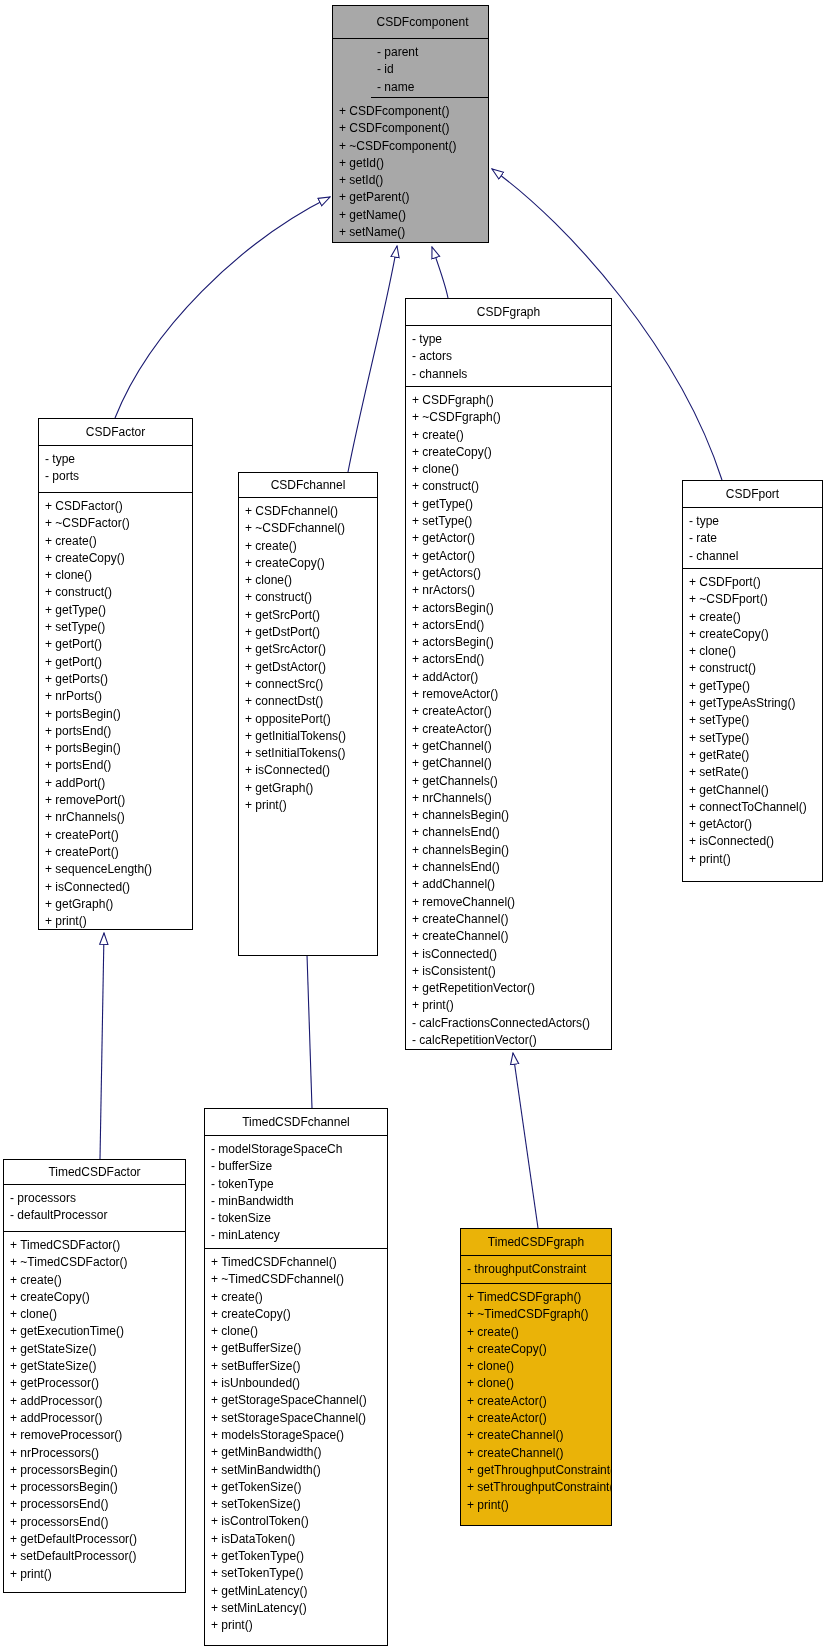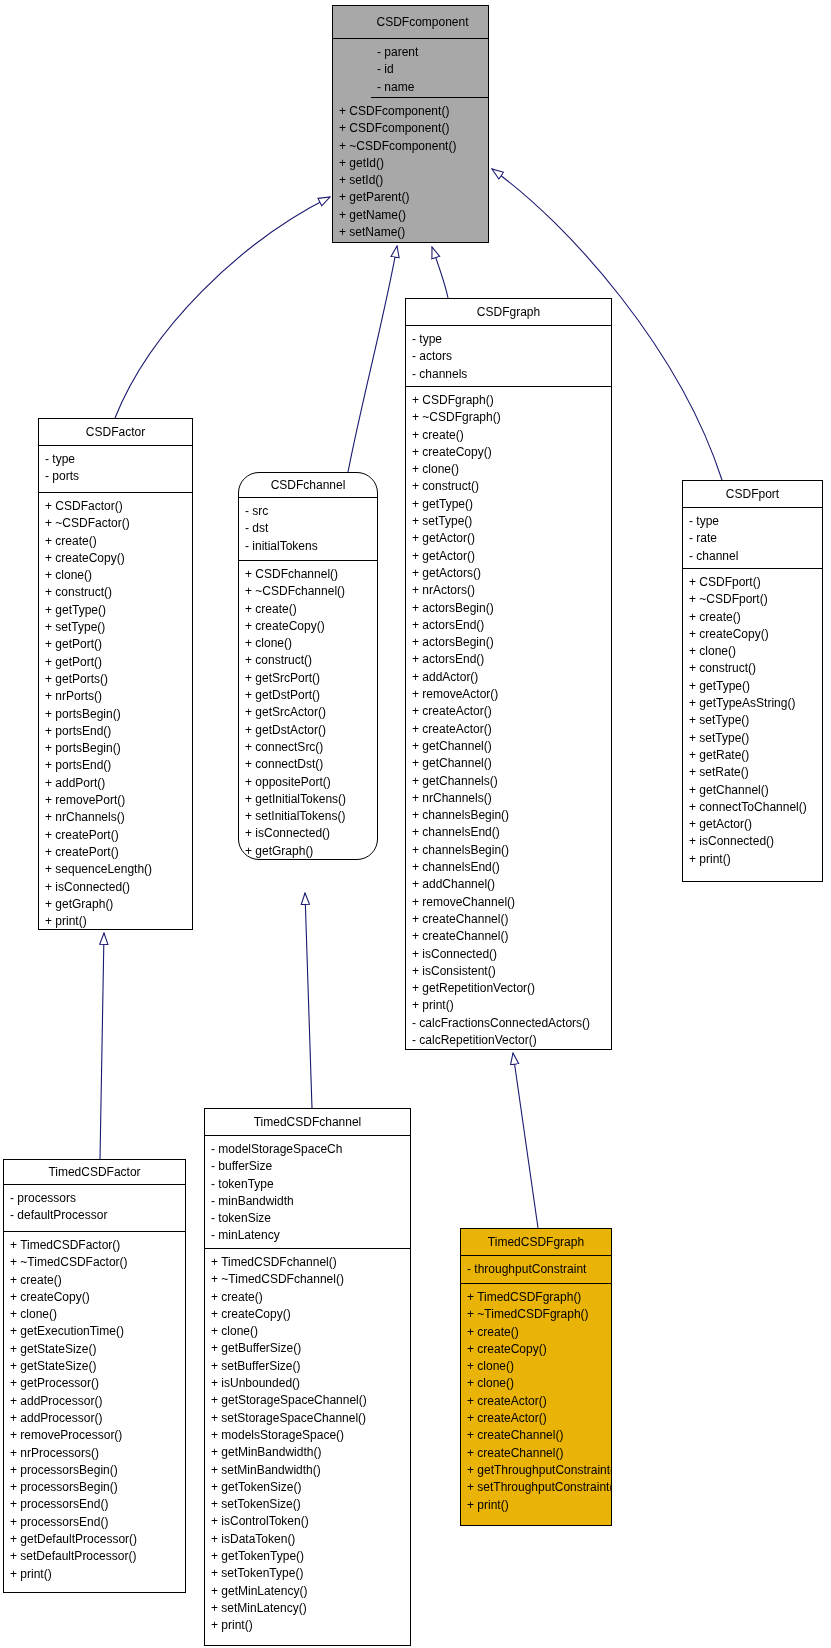--- a/index.html
+++ b/index.html
@@ -117,27 +117,22 @@
         <div class="member-row">+ removePort()</div>
         <div class="member-row">+ nrChannels()</div>
         <div class="member-row">+ createPort()</div>
         <div class="member-row">+ createPort()</div>
         <div class="member-row">+ sequenceLength()</div>
         <div class="member-row">+ isConnected()</div>
         <div class="member-row">+ getGraph()</div>
         <div class="member-row">+ print()</div>
       </div>
     </div>
-    <div class="class-box" style="left: 238px; top: 472px; width: 140px; height: 388px; background: rgb(255, 255, 255); border-radius: 21px;">
+    <div class="class-box" style="left: 238px; top: 472px; width: 140px; height: 484px; background: rgb(255, 255, 255);">
       <div class="class-title" style="height: 25px;">CSDFchannel</div>
-      <div class="class-section" style="height: 63px;">
-        <div class="member-row">- src</div>
-        <div class="member-row">- dst</div>
-        <div class="member-row">- initialTokens</div>
-      </div>
       <div class="class-section methods">
         <div class="member-row">+ CSDFchannel()</div>
         <div class="member-row">+ ~CSDFchannel()</div>
         <div class="member-row">+ create()</div>
         <div class="member-row">+ createCopy()</div>
         <div class="member-row">+ clone()</div>
         <div class="member-row">+ construct()</div>
         <div class="member-row">+ getSrcPort()</div>
         <div class="member-row">+ getDstPort()</div>
         <div class="member-row">+ getSrcActor()</div>
@@ -249,21 +244,21 @@
         <div class="member-row">+ nrProcessors()</div>
         <div class="member-row">+ processorsBegin()</div>
         <div class="member-row">+ processorsBegin()</div>
         <div class="member-row">+ processorsEnd()</div>
         <div class="member-row">+ processorsEnd()</div>
         <div class="member-row">+ getDefaultProcessor()</div>
         <div class="member-row">+ setDefaultProcessor()</div>
         <div class="member-row">+ print()</div>
       </div>
     </div>
-    <div class="class-box" style="left: 204px; top: 1108px; width: 207px; height: 538px; background: rgb(255, 255, 255);">
+    <div class="class-box" style="left: 204px; top: 1108px; width: 184px; height: 538px; background: rgb(255, 255, 255);">
       <div class="class-title" style="height: 27px;">TimedCSDFchannel</div>
       <div class="class-section" style="height: 113px;">
         <div class="member-row">- modelStorageSpaceCh</div>
         <div class="member-row">- bufferSize</div>
         <div class="member-row">- tokenType</div>
         <div class="member-row">- minBandwidth</div>
         <div class="member-row">- tokenSize</div>
         <div class="member-row">- minLatency</div>
       </div>
       <div class="class-section methods">

